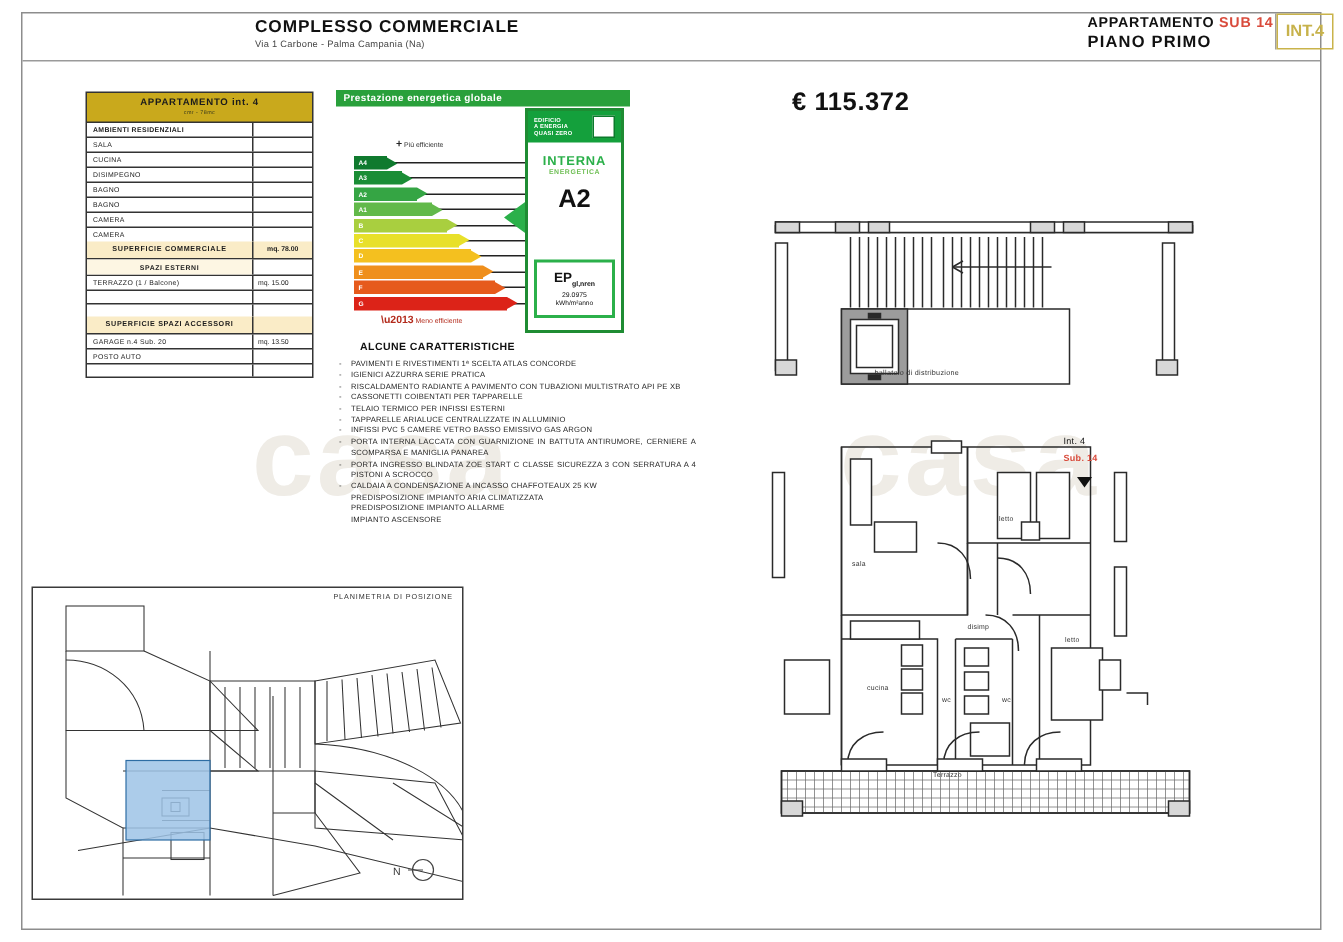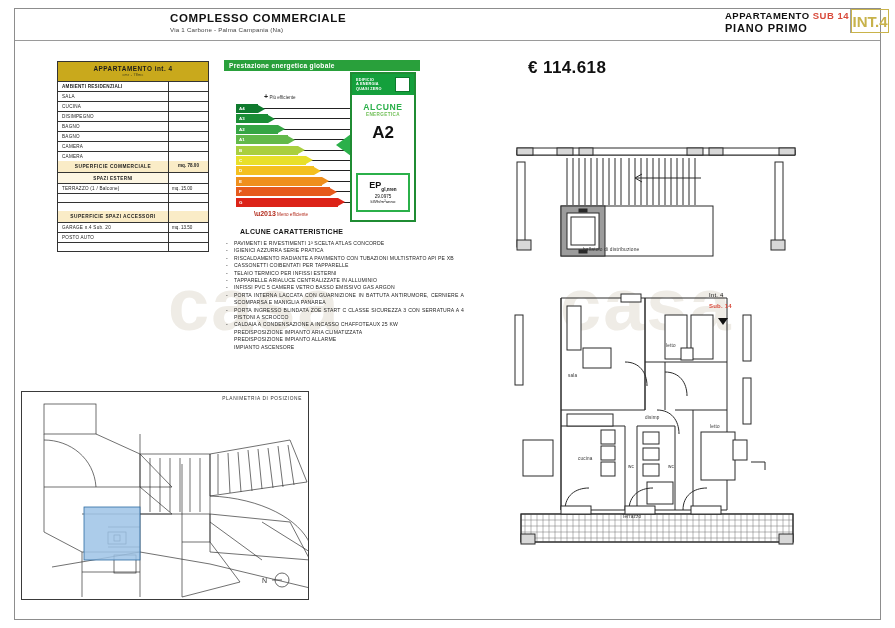--- a/index.html
+++ b/index.html
@@ -8,21 +8,21 @@
   .frame{position:absolute;left:14px;top:8px;width:867px;height:612px;border:1px solid #8d8d8d;box-sizing:border-box;}
 
   
   .hdr-rule{position:absolute;left:15px;top:40px;width:865px;height:1px;background:#9a9a9a;}
   .hdr-title{position:absolute;left:170px;top:12px;font-size:11.5px;font-weight:bold;letter-spacing:.6px;color:#111;}
   .hdr-sub{position:absolute;left:170px;top:26px;font-size:6.2px;color:#444;letter-spacing:.2px;}
   .hdr-right{position:absolute;right:46px;top:10px;text-align:left;line-height:12px;}
   .hdr-right .l1{font-size:9.5px;font-weight:bold;letter-spacing:.5px;color:#111;}
   .hdr-right .l1 .sub{color:#d94b3c;}
   .hdr-right .l2{font-size:11px;font-weight:bold;letter-spacing:.8px;color:#111;}
-  .hdr-int{position:absolute;right:6px;top:9px;width:36px;height:22px;border:1px solid #c9b34a;display:flex;align-items:center;justify-content:center;font-size:15px;font-weight:bold;color:#c7b24b;}
+  .hdr-int{position:absolute;right:6px;top:9px;width:36px;height:22px;border:1px solid #c9b34a;display:flex;align-items:center;justify-content:center;font-size:11px;font-weight:bold;color:#c7b24b;}
   .hdr-vrule{position:absolute;right:44px;top:9px;width:1px;height:24px;background:#a0a0a0;}
 
   
   .tbl{position:absolute;left:57px;top:61px;width:152px;border:1px solid #333;box-sizing:border-box;background:#fff;}
   .tbl .trow{display:flex;border-bottom:1px solid #333;}
   .tbl .trow:last-child{border-bottom:none;}
   .tbl .c1{flex:1;padding:2px 4px;font-size:4.6px;letter-spacing:.25px;color:#222;min-height:8px;box-sizing:border-box;}
   .tbl .c2{width:40px;border-left:1px solid #333;padding:2px 3px;font-size:4.6px;color:#222;box-sizing:border-box;}
   .tbl .head-gold{background:#c9a91c;text-align:center;padding:3px 2px 4px;border-bottom:1px solid #333;}
   .tbl .head-gold .t{font-size:6.4px;font-weight:bold;letter-spacing:.5px;color:#1c1c1c;}
@@ -285,21 +285,21 @@
     <div class="ape-arrow"></div>
     <div class="badge">
       <div class="badge-top">
         <div>
           <div>EDIFICIO</div>
           <div>A ENERGIA</div>
           <div>QUASI ZERO</div>
         </div>
         <div class="sqr"></div>
       </div>
-      <div class="badge-cls">ALCUNE</div>
+      <div class="badge-cls">INTERNA</div>
       <div class="badge-cls2">ENERGETICA</div>
       <div class="badge-val">A2</div>
       <div class="badge-ep">
         <div class="ep"><span>EP</span><sub>gl,nren</sub></div>
         <div class="num">29.0975</div>
         <div class="unit">kWh/m²anno</div>
       </div>
     </div>
   </div>
 
@@ -315,21 +315,21 @@
         <li><span class="dash">-</span><span>INFISSI PVC 5 CAMERE VETRO BASSO EMISSIVO GAS ARGON</span></li>
         <li><span class="dash">-</span><span>PORTA INTERNA LACCATA CON GUARNIZIONE IN BATTUTA ANTIRUMORE, CERNIERE A SCOMPARSA E MANIGLIA PANAREA</span></li>
         <li><span class="dash">-</span><span>PORTA INGRESSO BLINDATA ZOE START C CLASSE SICUREZZA 3 CON SERRATURA A 4 PISTONI A SCROCCO</span></li>
         <li><span class="dash">-</span><span>CALDAIA A CONDENSAZIONE A INCASSO CHAFFOTEAUX 25 KW</span></li>
         <li class="nodash"><span>PREDISPOSIZIONE IMPIANTO ARIA CLIMATIZZATA</span></li>
         <li class="nodash"><span>PREDISPOSIZIONE IMPIANTO ALLARME</span></li>
         <li class="nodash"><span>IMPIANTO ASCENSORE</span></li>
       </ul>
   </div>
 
-  <div class="price">€ 114.618</div>
+  <div class="price">€ 115.372</div>
 
   <div class="site">
     <div class="site-title">PLANIMETRIA DI POSIZIONE</div>
     <svg width="288" height="209">
       <g stroke="#333" fill="none" stroke-width="0.7">
         <rect x="22" y="12" width="52" height="30"></rect>
         <path d="M22 42 L22 95 L118 95 L118 42"></path>
         <path d="M22 48 C48 48 72 66 74 95"></path>
         <path d="M74 42 L118 62 L118 95"></path>
         <path d="M22 95 L22 140 L60 160 L60 205"></path>

